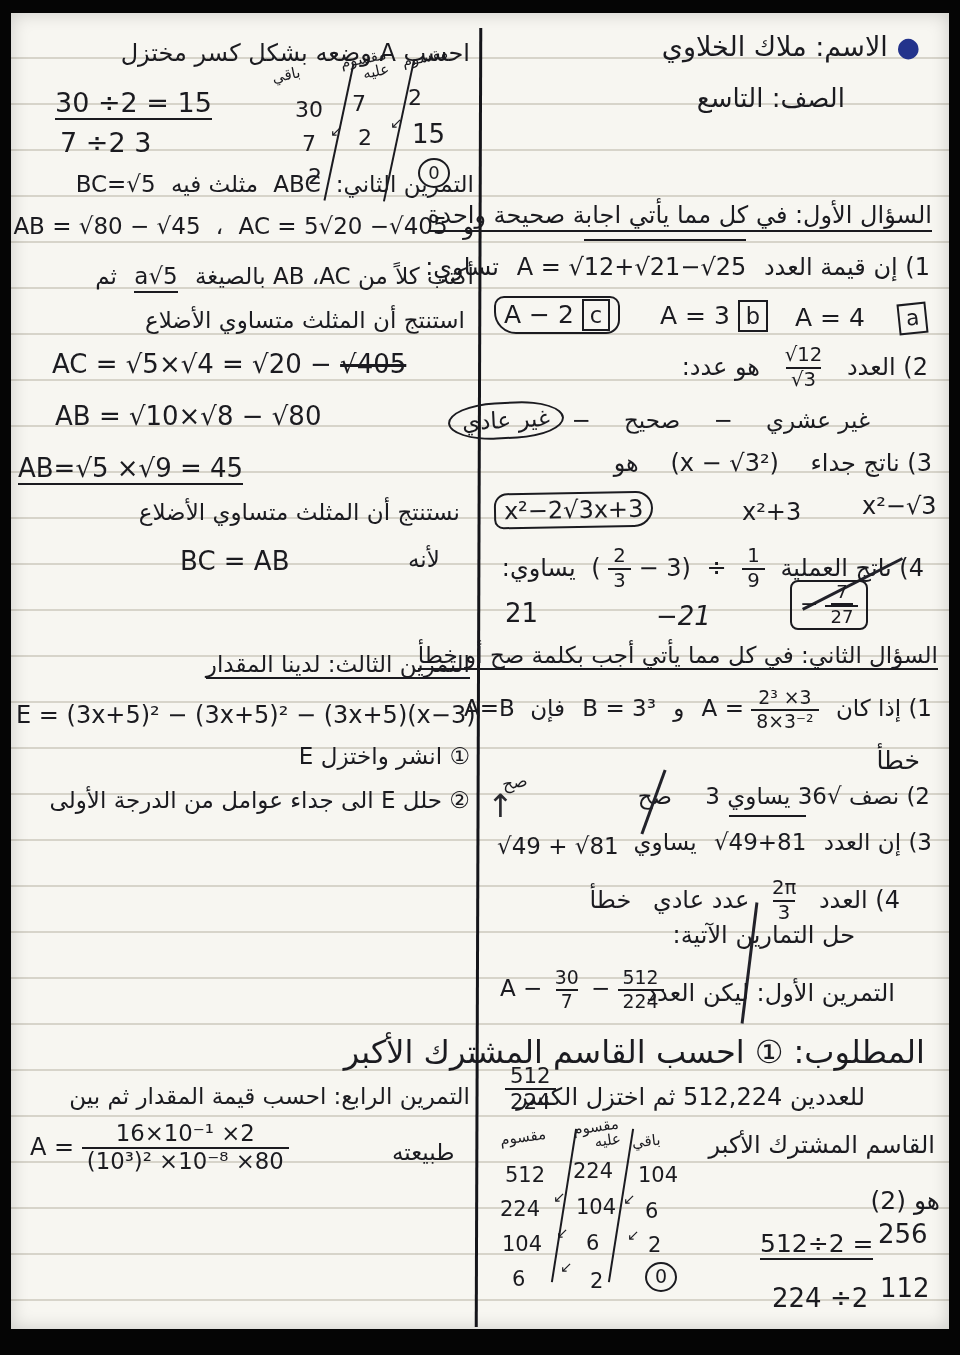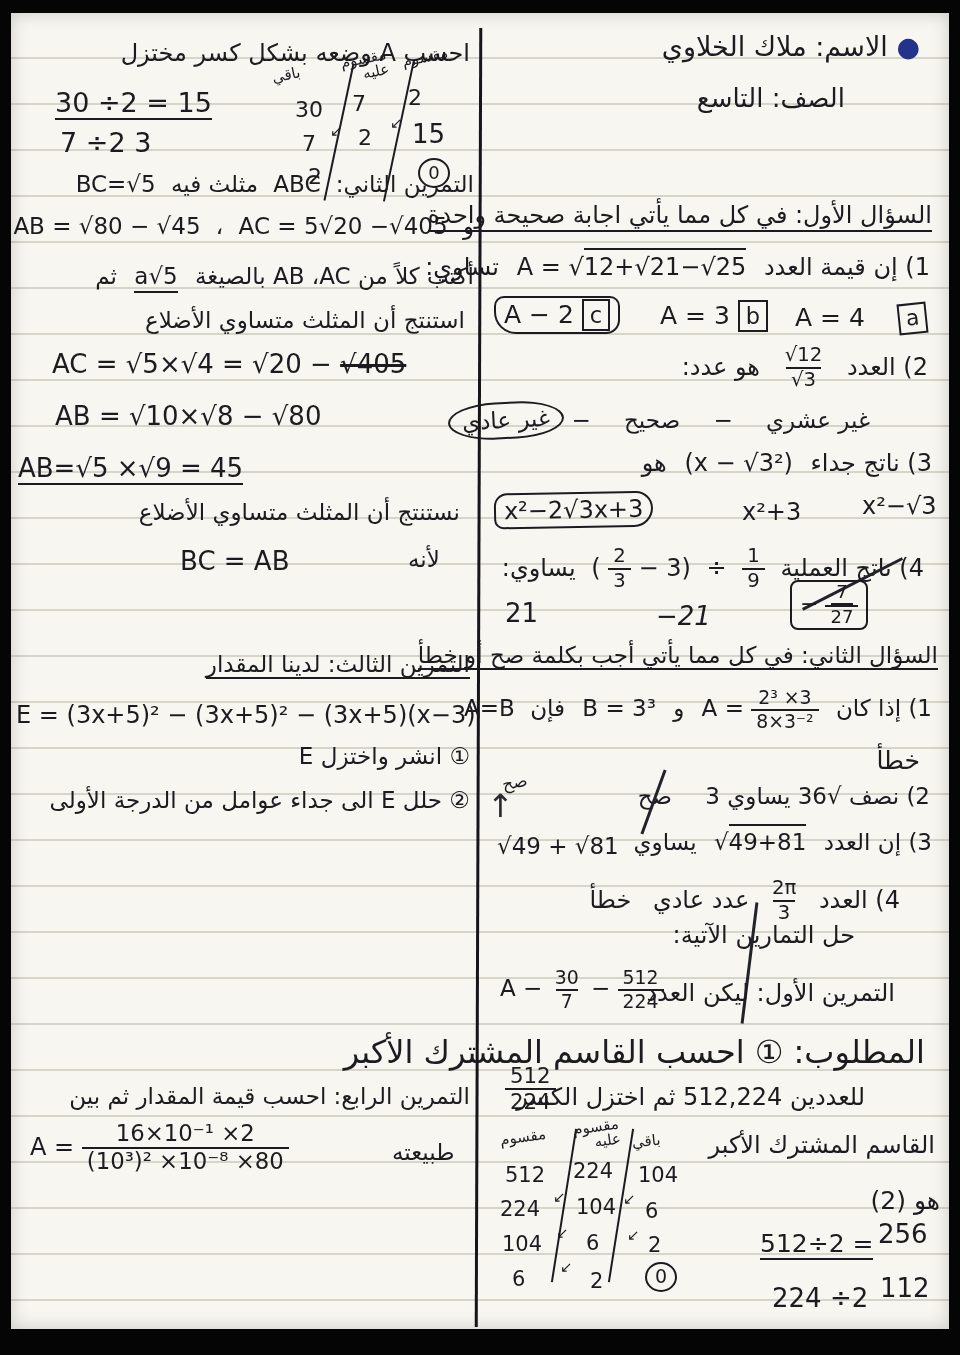--- a/index.html
+++ b/index.html
@@ -8,21 +8,21 @@
   .paper{position:absolute;left:11px;top:13px;right:11px;bottom:26px;background:#f7f6f1;
          background-image:repeating-linear-gradient(to bottom,rgba(0,0,0,0) 0 44px,#d7d4ca 44px 46px);
          box-shadow:inset 0 0 18px rgba(0,0,0,.18);}
   .divider{position:absolute;left:477px;top:28px;bottom:28px;width:3px;background:#15151a;transform:rotate(.2deg);}
   .hw{position:absolute;color:#1b1b20;white-space:nowrap;line-height:1.25;}
   .rtl{direction:rtl;unicode-bidi:embed;}
   .ltr{direction:ltr;unicode-bidi:isolate;display:inline-block;}
   .fr{display:inline-flex;flex-direction:column;align-items:center;vertical-align:middle;line-height:1.05;font-size:.82em;}
   .fr .den{border-top:2px solid #1b1b20;padding:1px 5px 0;}
   .fr .num{padding:0 5px 1px;}
-  .ov{border-top:2px solid #1b1b20;padding-top:3px;}
+  .ov{border-top:2px solid #1b1b20;padding-top:12px;}
   .box{border:2px solid #1b1b20;border-radius:8px;padding:1px 8px;display:inline-block;}
   .oval{border:2px solid #1b1b20;border-radius:45%/55%;padding:2px 12px;display:inline-block;}
   .tag{border:2px solid #1b1b20;padding:0 6px;display:inline-block;font-size:.9em;}
   .circ{display:inline-flex;border:2px solid #1b1b20;border-radius:50%;min-width:24px;height:26px;
         align-items:center;justify-content:center;padding:0 2px;}
   .scrib{text-decoration:line-through;text-decoration-thickness:3px;}
   .u{border-bottom:2px solid #1b1b20;}
   .stroke{position:absolute;background:#22222a;}
   .slant{position:absolute;width:2px;background:#1b1b20;}
   .small{font-size:15px;}
@@ -81,21 +81,21 @@
   <div class="hw rtl" style="right:90px;top:402px;font-size:23px;">
     <span>غير عشري</span>
     <span class="gap"></span><span>−</span><span class="gap"></span>
     <span>صحيح</span>
     <span class="gap"></span><span>−</span>
     <span class="oval" style="transform:rotate(-3deg);">غير عادي</span>
   </div>
 
   <div class="hw rtl" style="right:28px;top:448px;font-size:24px;">
     <span>3) ناتج جداء</span>
-    <span class="ltr" style="margin:0 10px;">(x − √3²)</span>
+    <span class="ltr" style="margin:0 24px;">(x − √3²)</span>
     <span>هو</span>
   </div>
   <div class="hw" style="left:494px;top:492px;font-size:24px;">
     <span class="box" style="border-radius:14px 18px 20px 10px;transform:rotate(-1deg);display:inline-block;">
       <span class="ltr">x²−2√3x+3</span></span>
   </div>
   <div class="hw ltr" style="left:742px;top:497px;font-size:24px;">
     <span>x²+3</span>
   </div>
   <div class="hw ltr" style="left:862px;top:491px;font-size:24px;">

